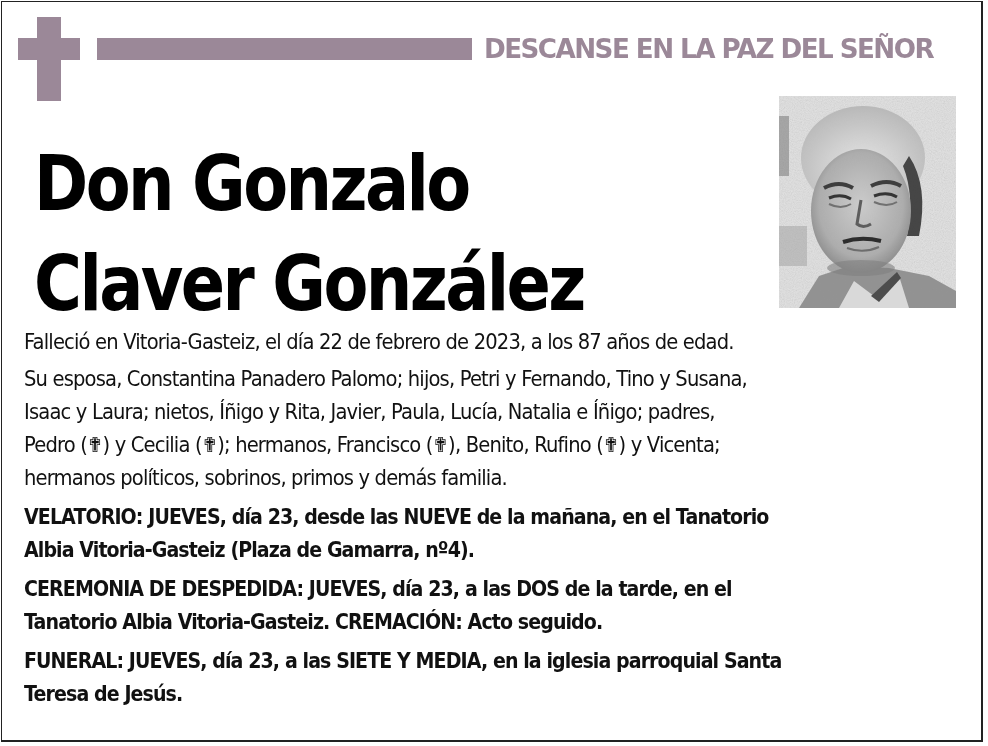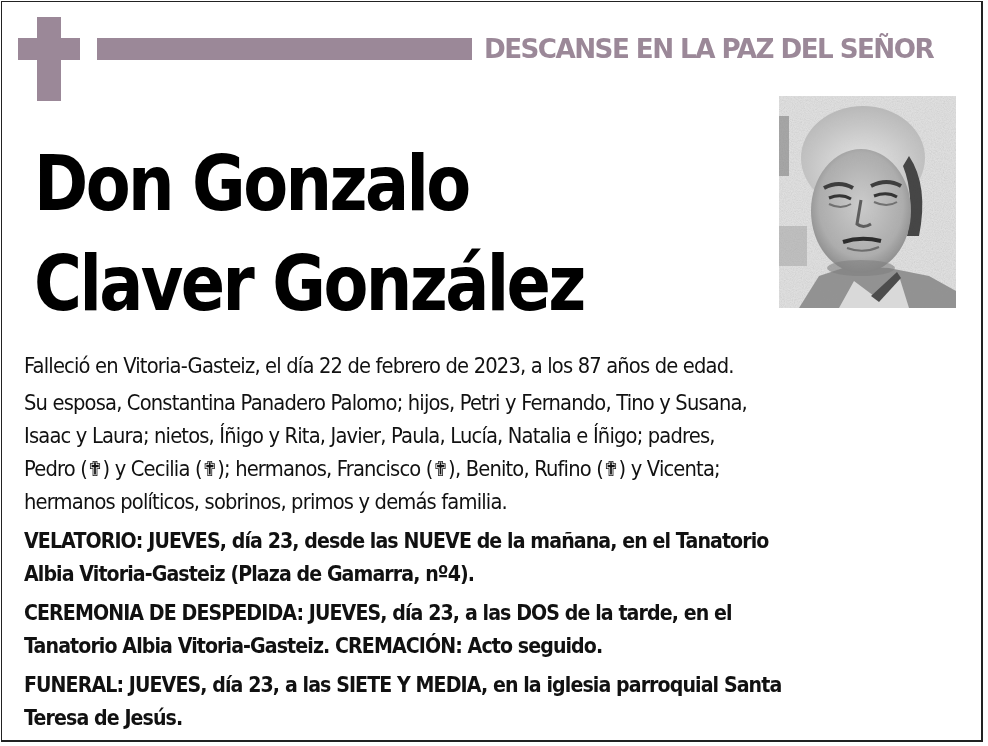--- a/index.html
+++ b/index.html
@@ -86,21 +86,21 @@
       top: 96px;
       width: 177px;
       height: 212px;
       overflow: hidden;
       background: #e8e8e8;
     }
     .photo svg { display: block; }
     .body {
       position: absolute;
       left: 24px;
-      top: 350px;
+      top: 326px;
       width: 940px;
     }
     .p {
       font-family: "DejaVu Sans", sans-serif;
       font-size: 21px;
       line-height: 33px;
       letter-spacing: -0.9px;
       color: #111111;
       margin: 0 0 6px 0;
       white-space: nowrap;

